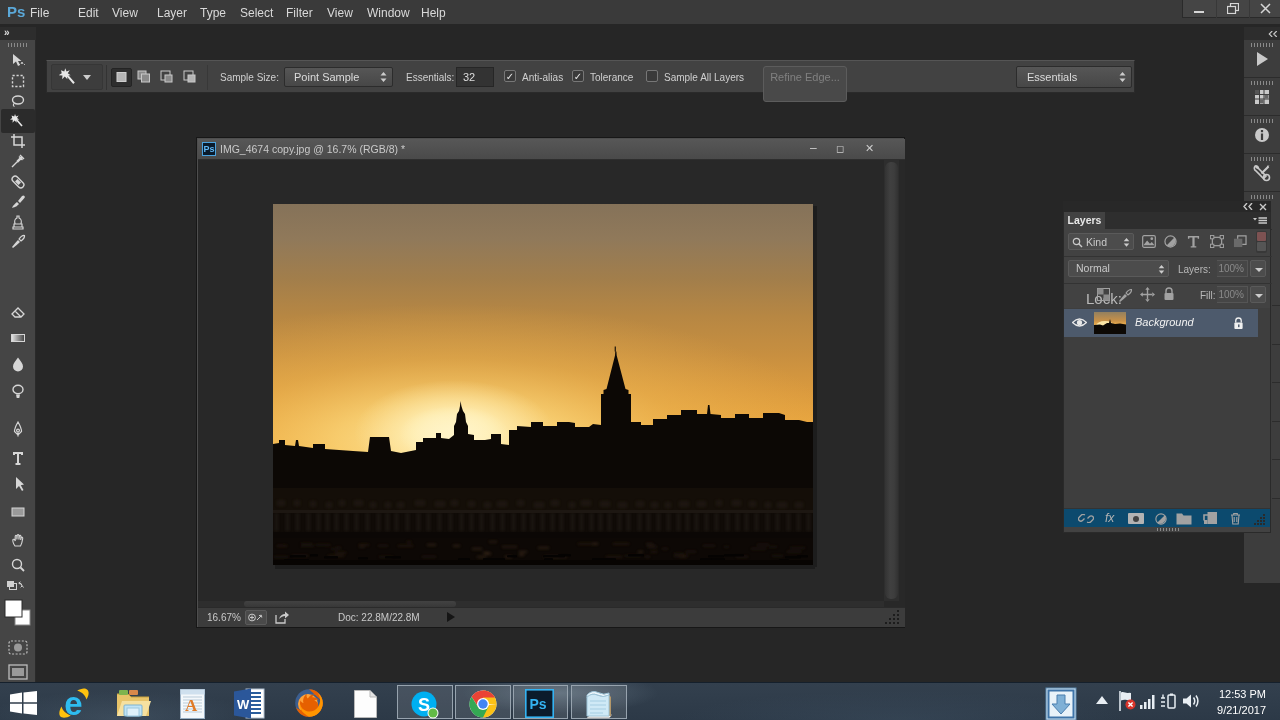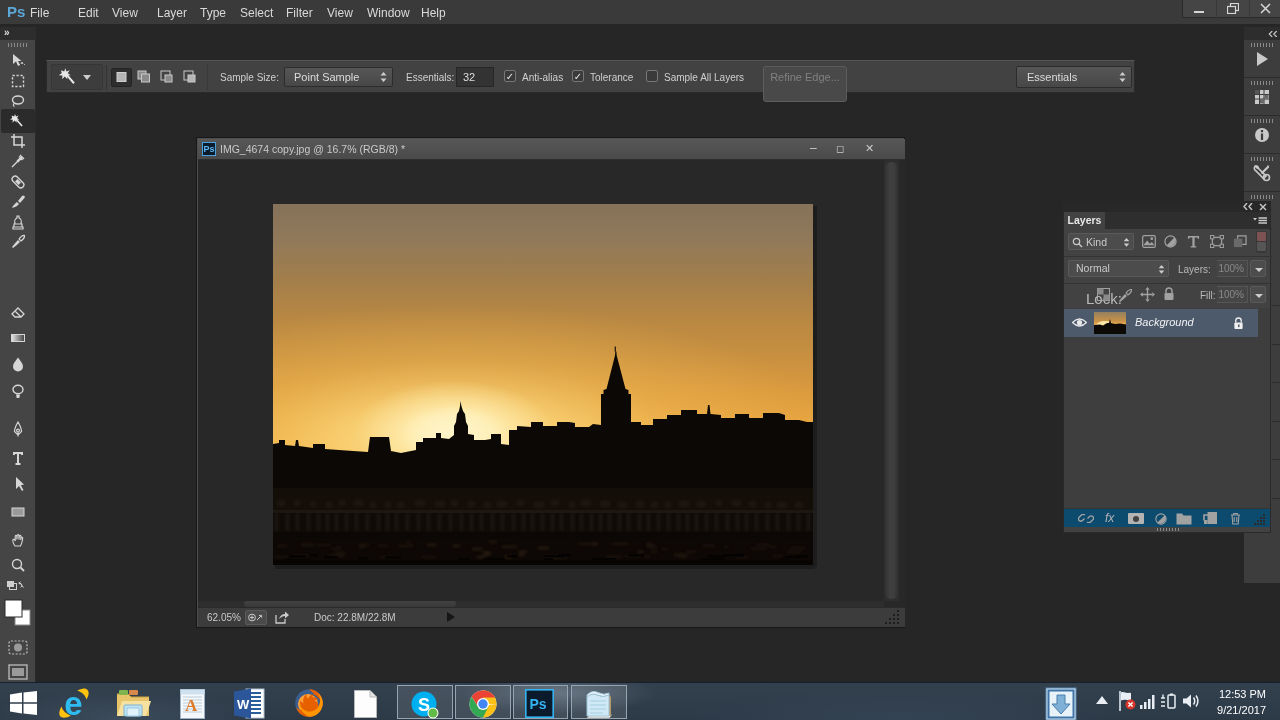--- a/index.html
+++ b/index.html
@@ -518,31 +518,31 @@
         <rect x="0" y="356" width="540" height="5" fill="#070402"></rect>
       </svg>
       <div class="abs" style="left:615px;top:46px;width:4px;height:361px;background:#1d1d1d"></div>
       <div class="abs" style="left:77px;top:405px;width:540px;height:4px;background:#1d1d1d"></div>
       <div class="abs" style="left:686px;top:0;width:15px;height:441px;background:#2e2e2e"></div>
       <div class="abs" style="left:687px;top:2px;width:13px;height:437px;background:linear-gradient(90deg,#333,#404040 40%,#3d3d3d 70%,#323232);border-radius:6px"></div>
       <div class="abs" style="left:0;top:441px;width:686px;height:6px;background:#2e2e2e"></div>
       <div class="abs" style="left:46px;top:441px;width:212px;height:6px;background:linear-gradient(#424242,#383838);border-radius:3px"></div>
     </div>
     <div id="docstatus">
-      <span class="abs" style="left:9px;top:4px">62.05%</span>
+      <span class="abs" style="left:9px;top:4px">16.67%</span>
       <div class="abs" style="left:47px;top:2px;width:22px;height:15px;background:#4a4a4a;border:1px solid #5a5a5a;border-radius:2px"><svg width="20" height="13" viewBox="0 0 20 13">
             <circle cx="6" cy="6.5" r="3.4" fill="none" stroke="#c9c9c9"></circle>
             <path d="M6 4.5 v4 M4 6.5 h4" stroke="#c9c9c9"></path>
             <path d="M11 9 l4 -4 M13 4.6 l2.4 -0.4 0.4 2.4" stroke="#c9c9c9" fill="none"></path>
           </svg></div>
       <svg class="abs" style="left:76px;top:2px" width="16" height="15" viewBox="0 0 16 15">
           <path d="M2 5 L2 13 L11 13 L11 9" fill="none" stroke="#c9c9c9" stroke-width="1.3"></path>
           <path d="M5 9 C6 5.5 8.5 4 11 4 L11 1.5 L15 5 L11 8.5 L11 6 C9 6 7 7 5 9 Z" fill="#c9c9c9"></path>
         </svg>
-      <span class="abs" style="left:116px;top:4px">Doc: 22.8M/22.8M</span>
+      <span class="abs" style="left:140px;top:4px">Doc: 22.8M/22.8M</span>
       <svg class="abs" style="left:248px;top:3px" width="10" height="12" viewBox="0 0 10 12">
           <path d="M1 1 L9 6 L1 11 Z" fill="#151515"></path>
         </svg>
       <svg class="abs" style="left:687px;top:2px" width="15" height="15" viewBox="0 0 15 15">
           <g fill="#1c1c1c">
             <rect x="12" y="0" width="2" height="2"></rect>
             <rect x="12" y="4" width="2" height="2"></rect>
             <rect x="8" y="4" width="2" height="2"></rect>
             <rect x="12" y="8" width="2" height="2"></rect>
             <rect x="8" y="8" width="2" height="2"></rect>

